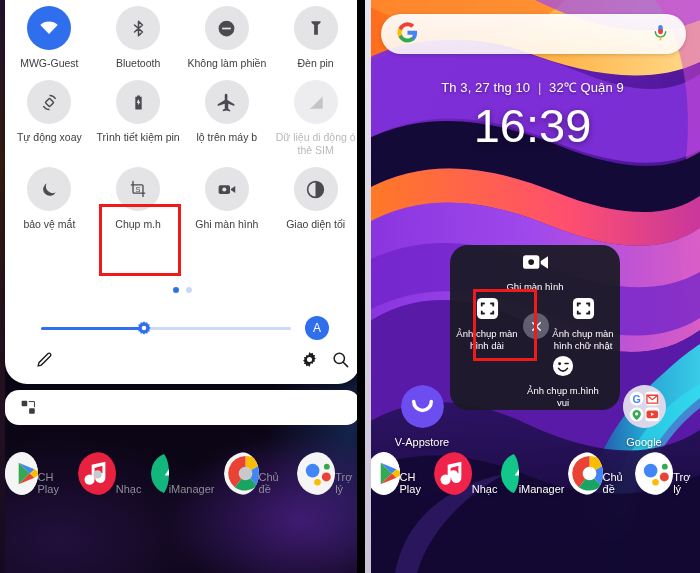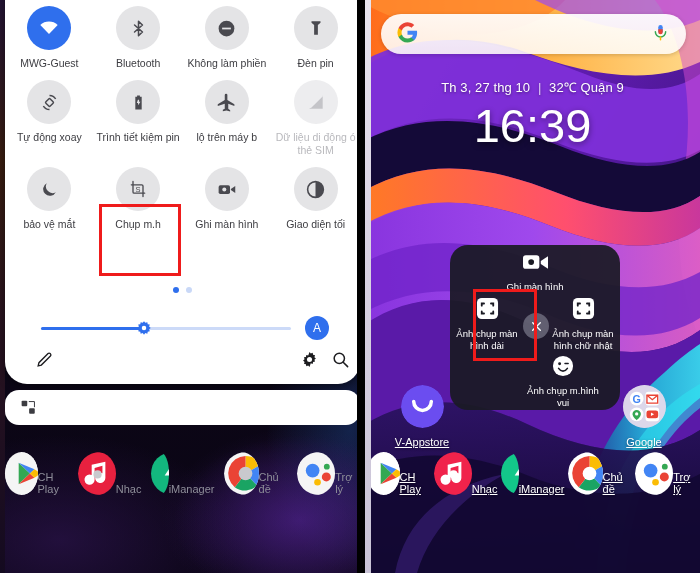--- a/index.html
+++ b/index.html
@@ -112,21 +112,21 @@
     background:rgba(26,26,35,.93); border-radius:18px;
   }
   .pop-item{ position:absolute; display:flex; flex-direction:column; align-items:center; width:78px; }
   .pop-lbl{ margin-top:4px; font-size:9.5px; line-height:12px; color:#ffffff; text-align:center; }
   .pop-close{
     position:absolute; left:73px; top:68px; width:26px; height:26px; border-radius:50%;
     background:rgba(150,150,165,.55); display:flex; align-items:center; justify-content:center;
   }
 
   .right-dock{ position:absolute; left:0; top:452px; width:335px; display:flex; justify-content:space-around; }
-  .rd-lbl{ margin-top:8px; font-size:11px; color:#fff; text-shadow:0 1px 3px rgba(0,0,0,.5);text-decoration:underline; }
+  .rd-lbl{ margin-top:8px; font-size:11px; color:#fff; text-shadow:0 1px 3px rgba(0,0,0,.5); }
 
   .folder-row{ position:absolute; top:385px; width:335px; }
   .folder-app{ position:absolute; display:flex; flex-direction:column; align-items:center; width:70px; }
 
   
   .hl{ position:absolute; border:3px solid #ef1b1b; pointer-events:none; z-index:30; }
 </style>
 </head>
 <body>
 

